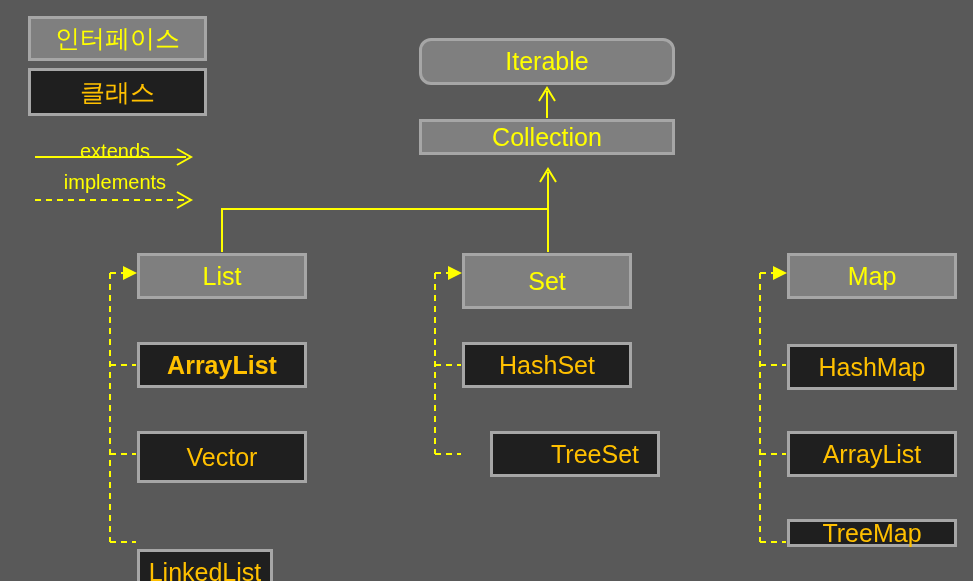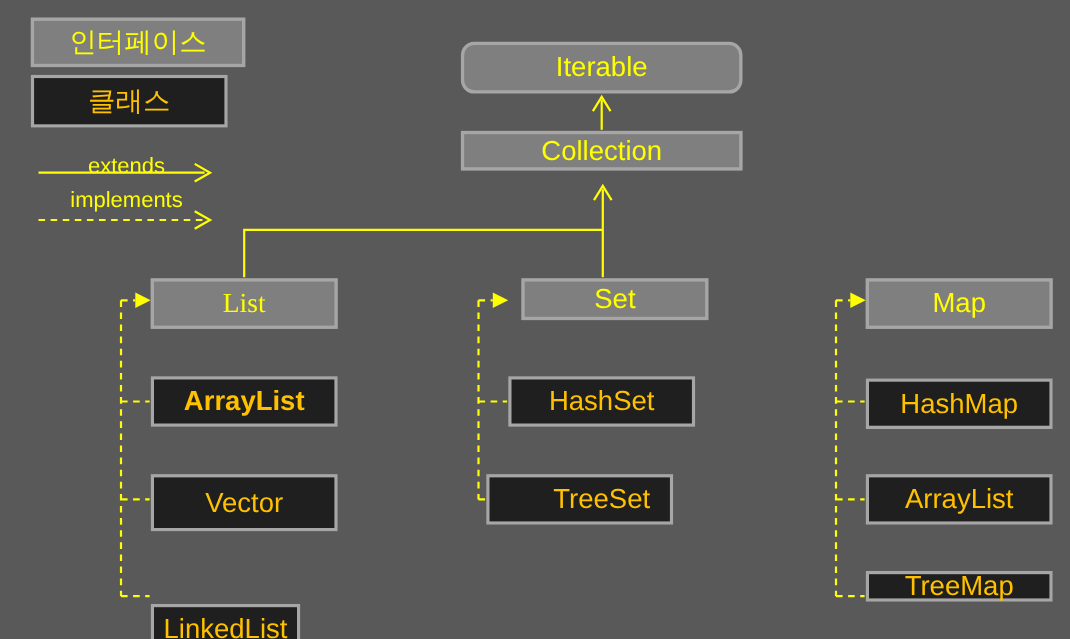--- a/index.html
+++ b/index.html
@@ -59,35 +59,35 @@
     <path class="dashed" d="M110,273 V542 M110,273 H123 M110,365 H136 M110,454 H136 M110,542 H136"></path>
     <polygon class="fillhead" points="123,266 137,273 123,280"></polygon>
 
     <path class="dashed" d="M435,273 V454 M435,273 H448 M435,365 H461 M435,454 H461"></path>
     <polygon class="fillhead" points="448,266 462,273 448,280"></polygon>
 
     <path class="dashed" d="M760,273 V542 M760,273 H773 M760,365 H786 M760,454 H786 M760,542 H786"></path>
     <polygon class="fillhead" points="773,266 787,273 773,280"></polygon>
   </svg>
 
-  <div class="node iface" style="left:28px;top:16px;width:195px;height:45px;">인터페이스</div>
+  <div class="node iface" style="left:28px;top:16px;width:179px;height:45px;">인터페이스</div>
   <div class="node cls" style="left:28px;top:68px;width:179px;height:48px;">클래스</div>
   <div class="legend-text" style="top:140px;">extends</div>
   <div class="legend-text" style="top:171px;">implements</div>
 
   <div class="node iface" style="left:419px;top:38px;width:256px;height:47px;border-radius:12px;">Iterable</div>
   <div class="node iface" style="left:419px;top:119px;width:256px;height:36px;">Collection</div>
-  <div class="node iface" style="left:137px;top:253px;width:170px;height:46px;font-family:Liberation Serif, serif;">List</div>
-  <div class="node iface" style="left:462px;top:253px;width:170px;height:38px;margin-left:12px;">Set</div>
+  <div class="node iface" style="left:137px;top:253px;width:170px;height:46px;">List</div>
+  <div class="node iface" style="left:462px;top:253px;width:170px;height:56px;">Set</div>
   <div class="node iface" style="left:787px;top:253px;width:170px;height:46px;">Map</div>
 
   <div class="node cls" style="left:137px;top:342px;width:170px;height:46px;font-weight:bold;">ArrayList</div>
   <div class="node cls" style="left:137px;top:431px;width:170px;height:52px;">Vector</div>
   <div class="node cls" style="left:137px;top:519px;width:136px;height:46px;margin-top:30px;">LinkedList</div>
 
   <div class="node cls" style="left:462px;top:342px;width:170px;height:46px;">HashSet</div>
-  <div class="node cls" style="left:442px;top:431px;width:170px;height:46px;padding-left:40px;">TreeSet</div>
+  <div class="node cls" style="left:490px;top:431px;width:170px;height:46px;padding-left:40px;">TreeSet</div>
 
   <div class="node cls" style="left:787px;top:344px;width:170px;height:46px;">HashMap</div>
   <div class="node cls" style="left:787px;top:431px;width:170px;height:46px;">ArrayList</div>
   <div class="node cls" style="left:787px;top:519px;width:170px;height:28px;">TreeMap</div>
 
 </div>
 
 </body></html>

